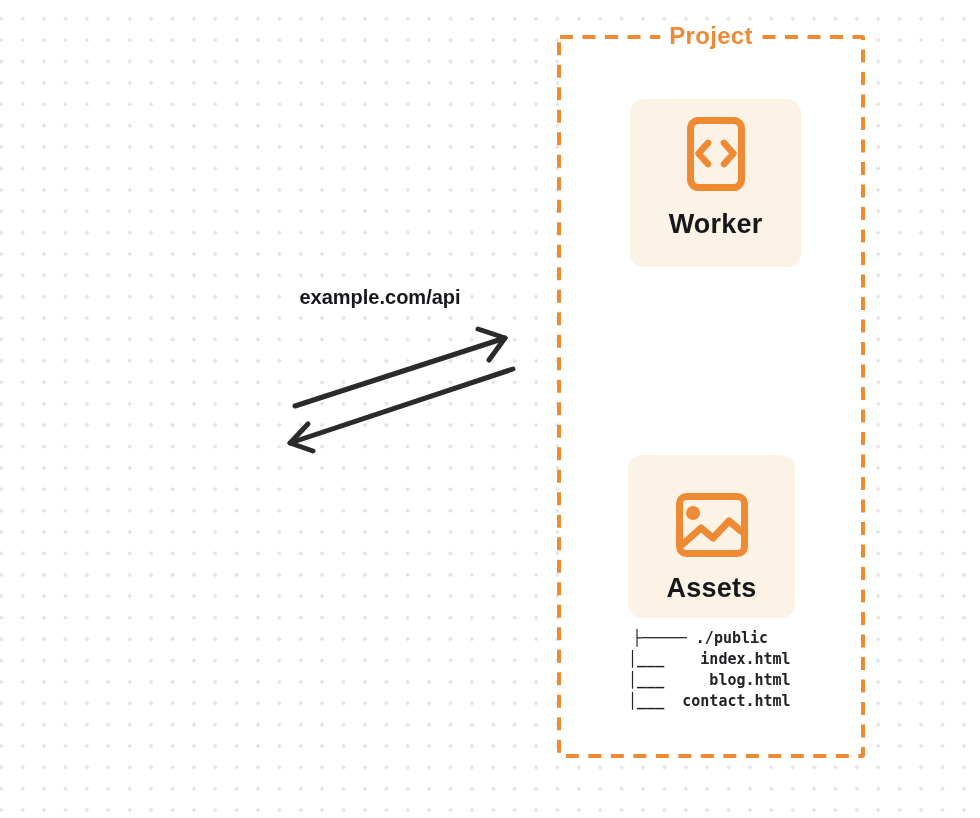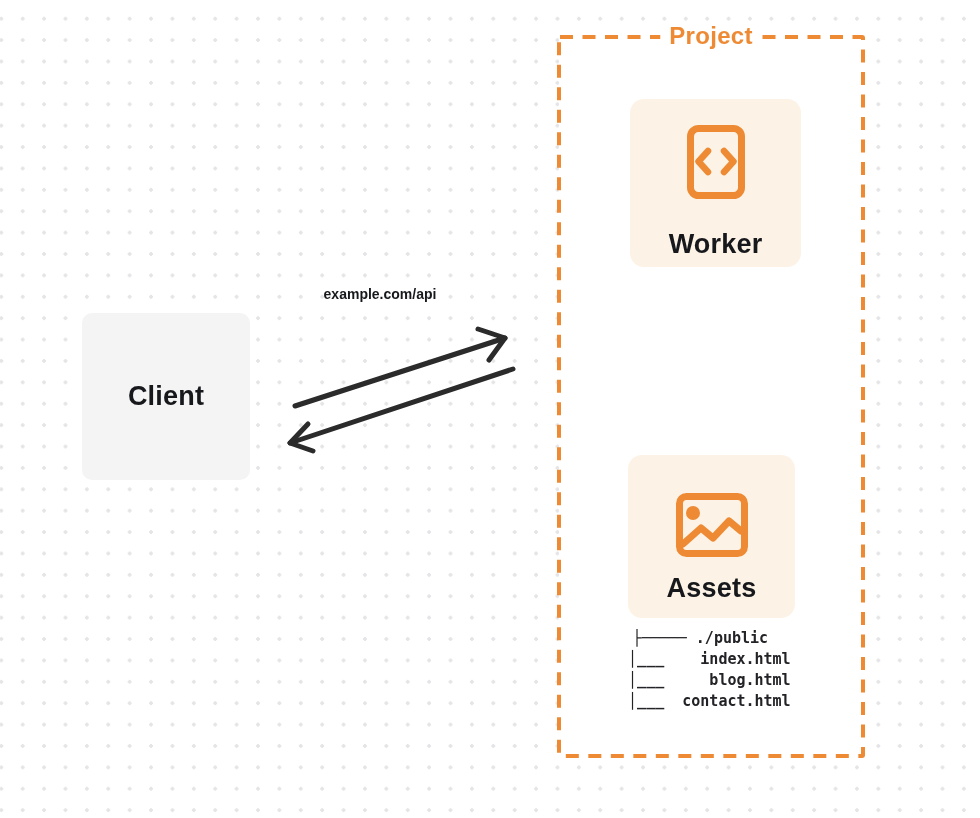--- a/index.html
+++ b/index.html
@@ -30,21 +30,21 @@
     background:var(--client-gray);border-radius:10px;
     display:flex;align-items:center;justify-content:center;
   }
   .node-label{
     font-size:27px;font-weight:700;color:var(--ink);letter-spacing:.2px;
   }
 
   
   .api-label{
     position:absolute;left:285px;top:286px;width:190px;
-    text-align:center;font-size:14px;font-weight:700;color:var(--ink);
+    text-align:center;font-size:20px;font-weight:700;color:var(--ink);
   }
 
   
   .arrows{position:absolute;left:0;top:0;width:980px;height:818px;pointer-events:none;}
   .arrow-stroke{fill:none;stroke:var(--arrow);stroke-width:5;stroke-linecap:round;stroke-linejoin:round;}
 
   
   .project{position:absolute;left:557px;top:35px;width:308px;height:723px;text-align:center;}
   .project-border{position:absolute;left:0;top:0;width:308px;height:723px;}
   .project-border rect{
@@ -55,21 +55,21 @@
     background:#fff;padding:0 9px;
     font-size:24px;font-weight:700;color:var(--orange);letter-spacing:.3px;
     white-space:nowrap;
   }
 
   
   .orange-node{
     position:absolute;background:var(--cream);border-radius:14px;
     display:flex;flex-direction:column;align-items:center;justify-content:flex-start;
   }
-  .worker-node{left:73px;top:64px;width:171px;height:168px;padding-top:26px;gap:30px;}
+  .worker-node{left:73px;top:64px;width:171px;height:168px;padding-top:18px;gap:18px;}
   .assets-node{left:71px;top:420px;width:167px;height:163px;padding-top:38px;gap:16px;}
   .icon-stroke{fill:none;stroke:var(--orange);stroke-width:7;stroke-linecap:round;stroke-linejoin:round;}
   .icon-fill{fill:var(--orange);}
 
   
   .tree{
     position:absolute;left:44px;top:582px;
     font-family:"DejaVu Sans Mono",monospace;
     font-size:15px;line-height:21px;font-weight:700;
     color:var(--tree-ink);
@@ -86,23 +86,20 @@
     <g>
       <line class="arrow-stroke" x1="295" y1="406" x2="505" y2="338"></line>
       <polyline class="arrow-stroke" points="478,329 505,338 489,360"></polyline>
     </g>
     <g>
       <line class="arrow-stroke" x1="513" y1="369" x2="290" y2="443"></line>
       <polyline class="arrow-stroke" points="308,424 290,443 313,451"></polyline>
     </g>
   </svg>
 
-  <div class="client-box">
-    <span class="node-label">Client</span>
-  </div>
 
   <div class="api-label">example.com/api</div>
 
   <div class="project">
     <svg class="project-border" viewBox="0 0 308 723" aria-hidden="true">
       <rect x="2" y="2" width="304" height="719" rx="1"></rect>
     </svg>
     <div class="project-label">Project</div>
 
     <div class="orange-node worker-node">

